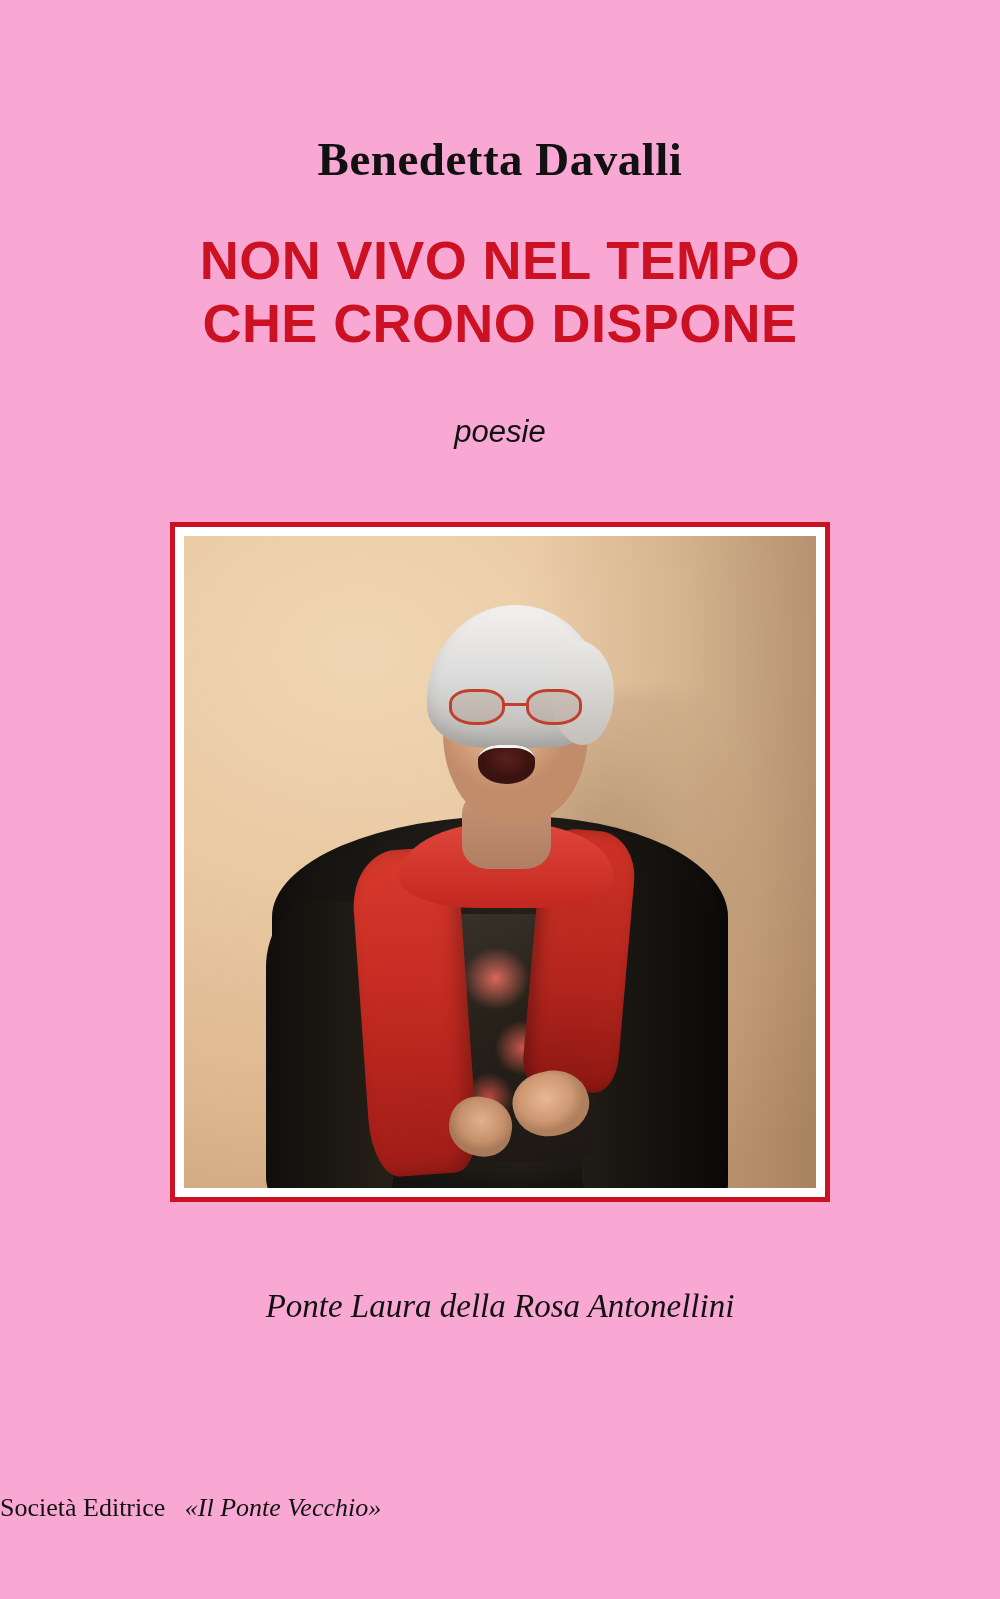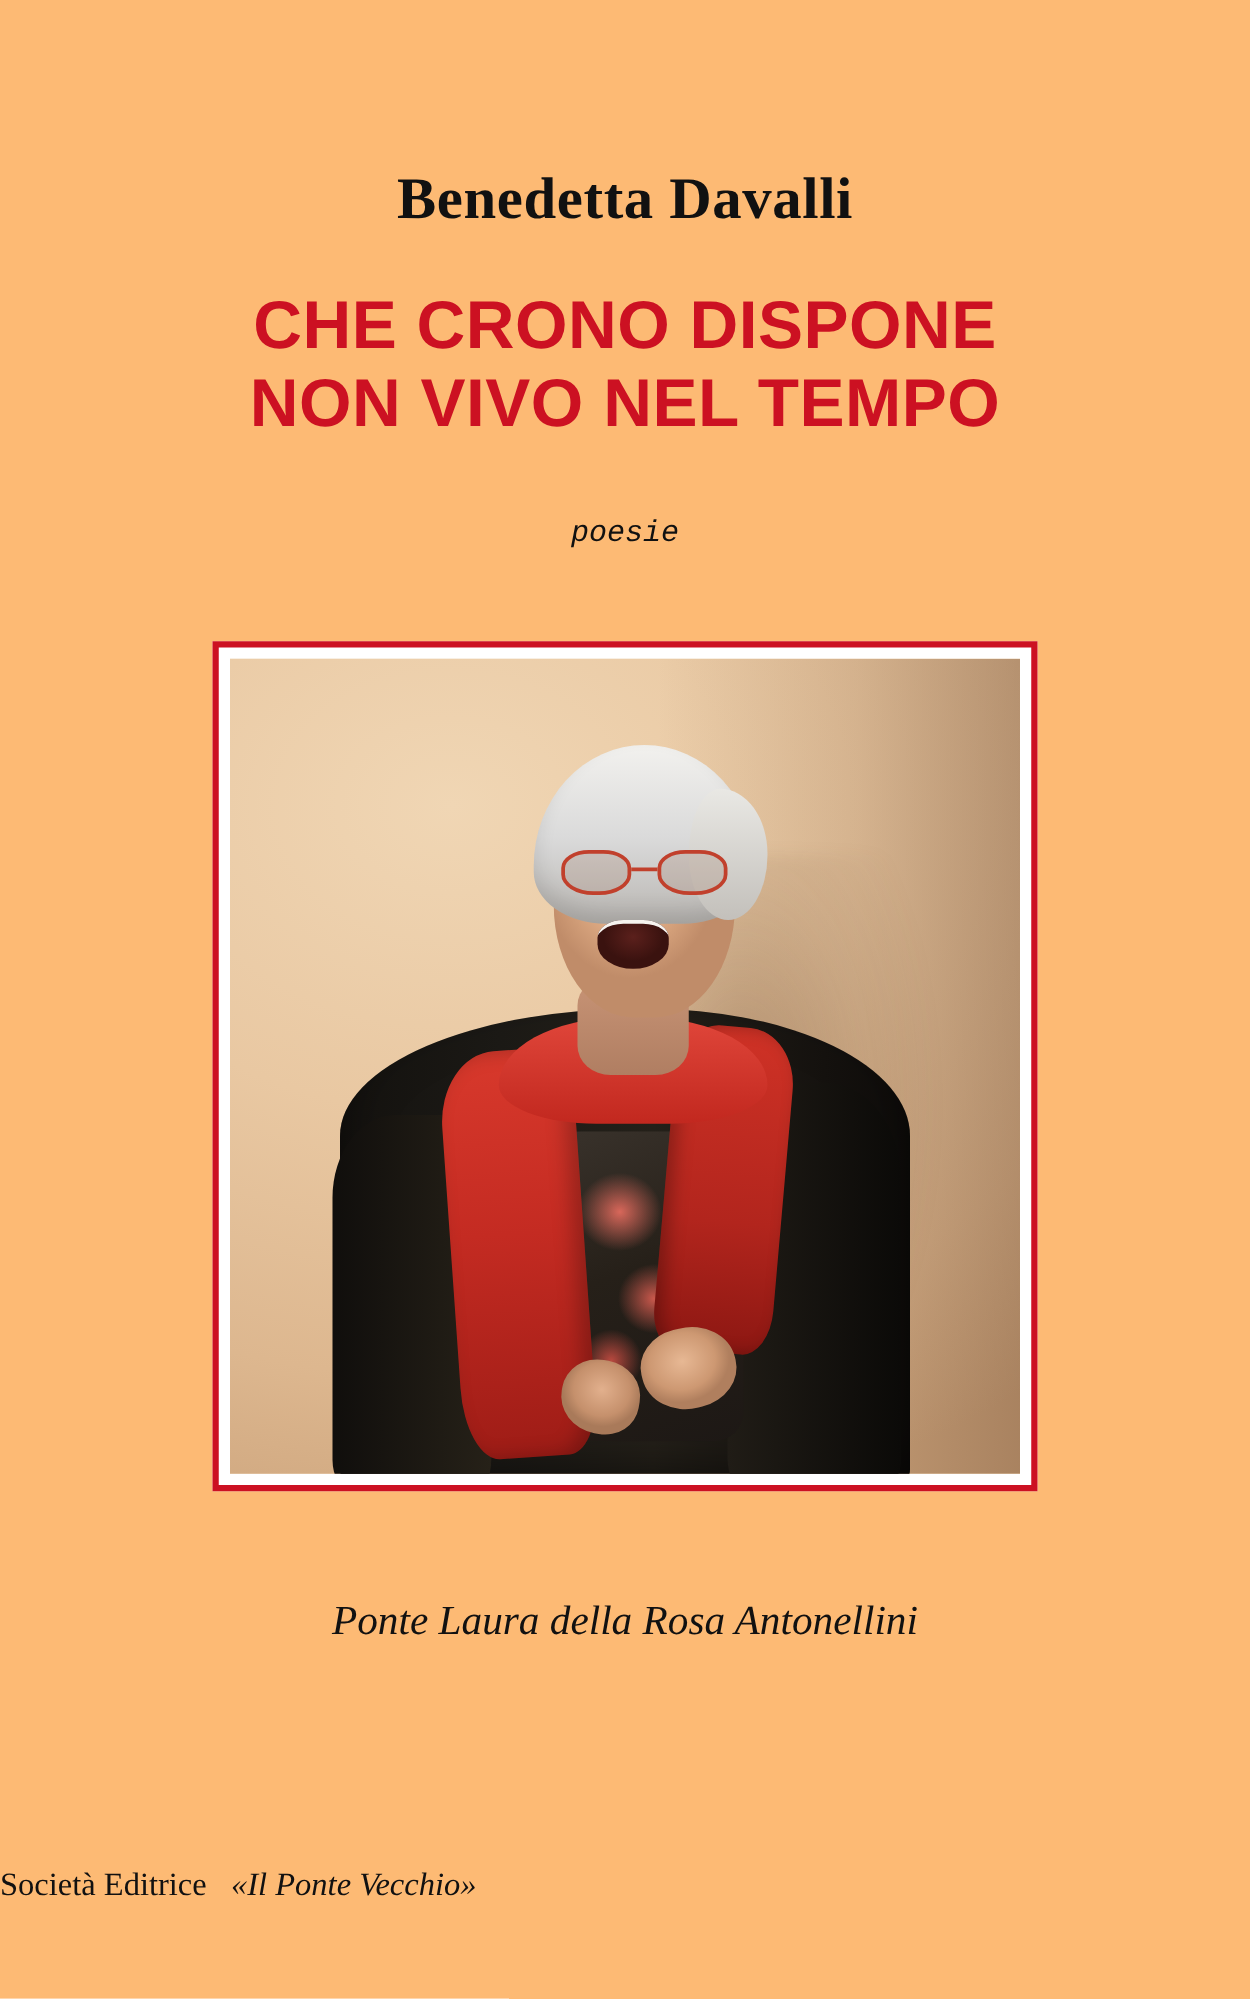--- a/index.html
+++ b/index.html
@@ -10,21 +10,21 @@
   body {
     width: 1000px;
     height: 1599px;
     position: relative;
     font-family: "Liberation Serif", serif;
     overflow: hidden;
   }
   .cover {
     position: absolute;
     inset: 0;
-    background: #fdba74;
+    background: #f9a8d4;
     display: flex;
     flex-direction: column;
     align-items: center;
   }
   .author {
     margin-top: 134px;
     font-family: "Liberation Serif", serif;
     font-weight: bold;
     font-size: 47px;
     letter-spacing: 0.5px;
@@ -40,23 +40,23 @@
     color: #cc1122;
     text-align: center;
     line-height: 1.18;
     letter-spacing: 0.4px;
   }
   .title .line {
     display: block;
   }
   .subtitle {
     margin-top: 58px;
-    font-family: Liberation Mono, monospace;
+    font-family: Liberation Sans, sans-serif;
     font-style: italic;
-    font-size: 24px;
+    font-size: 31px;
     color: #111111;
     text-align: center;
   }
 
   .photo-frame {
     margin-top: 72px;
     width: 660px;
     height: 680px;
     border: 5px solid #cc1122;
     background: #ffffff;
@@ -303,22 +303,22 @@
   }
 </style>
 </head>
 <body>
 
 <div class="cover">
 
   <div class="author">Benedetta Davalli</div>
 
   <div class="title">
+    <span class="line">NON VIVO NEL TEMPO</span>
     <span class="line">CHE CRONO DISPONE</span>
-    <span class="line">NON VIVO NEL TEMPO</span>
   </div>
 
   <div class="subtitle">poesie</div>
 
   <div class="photo-frame">
     <div class="photo-inner">
       <div class="wall"></div>
       <div class="wall-shadow"></div>
       <div class="body-shadow"></div>
 

